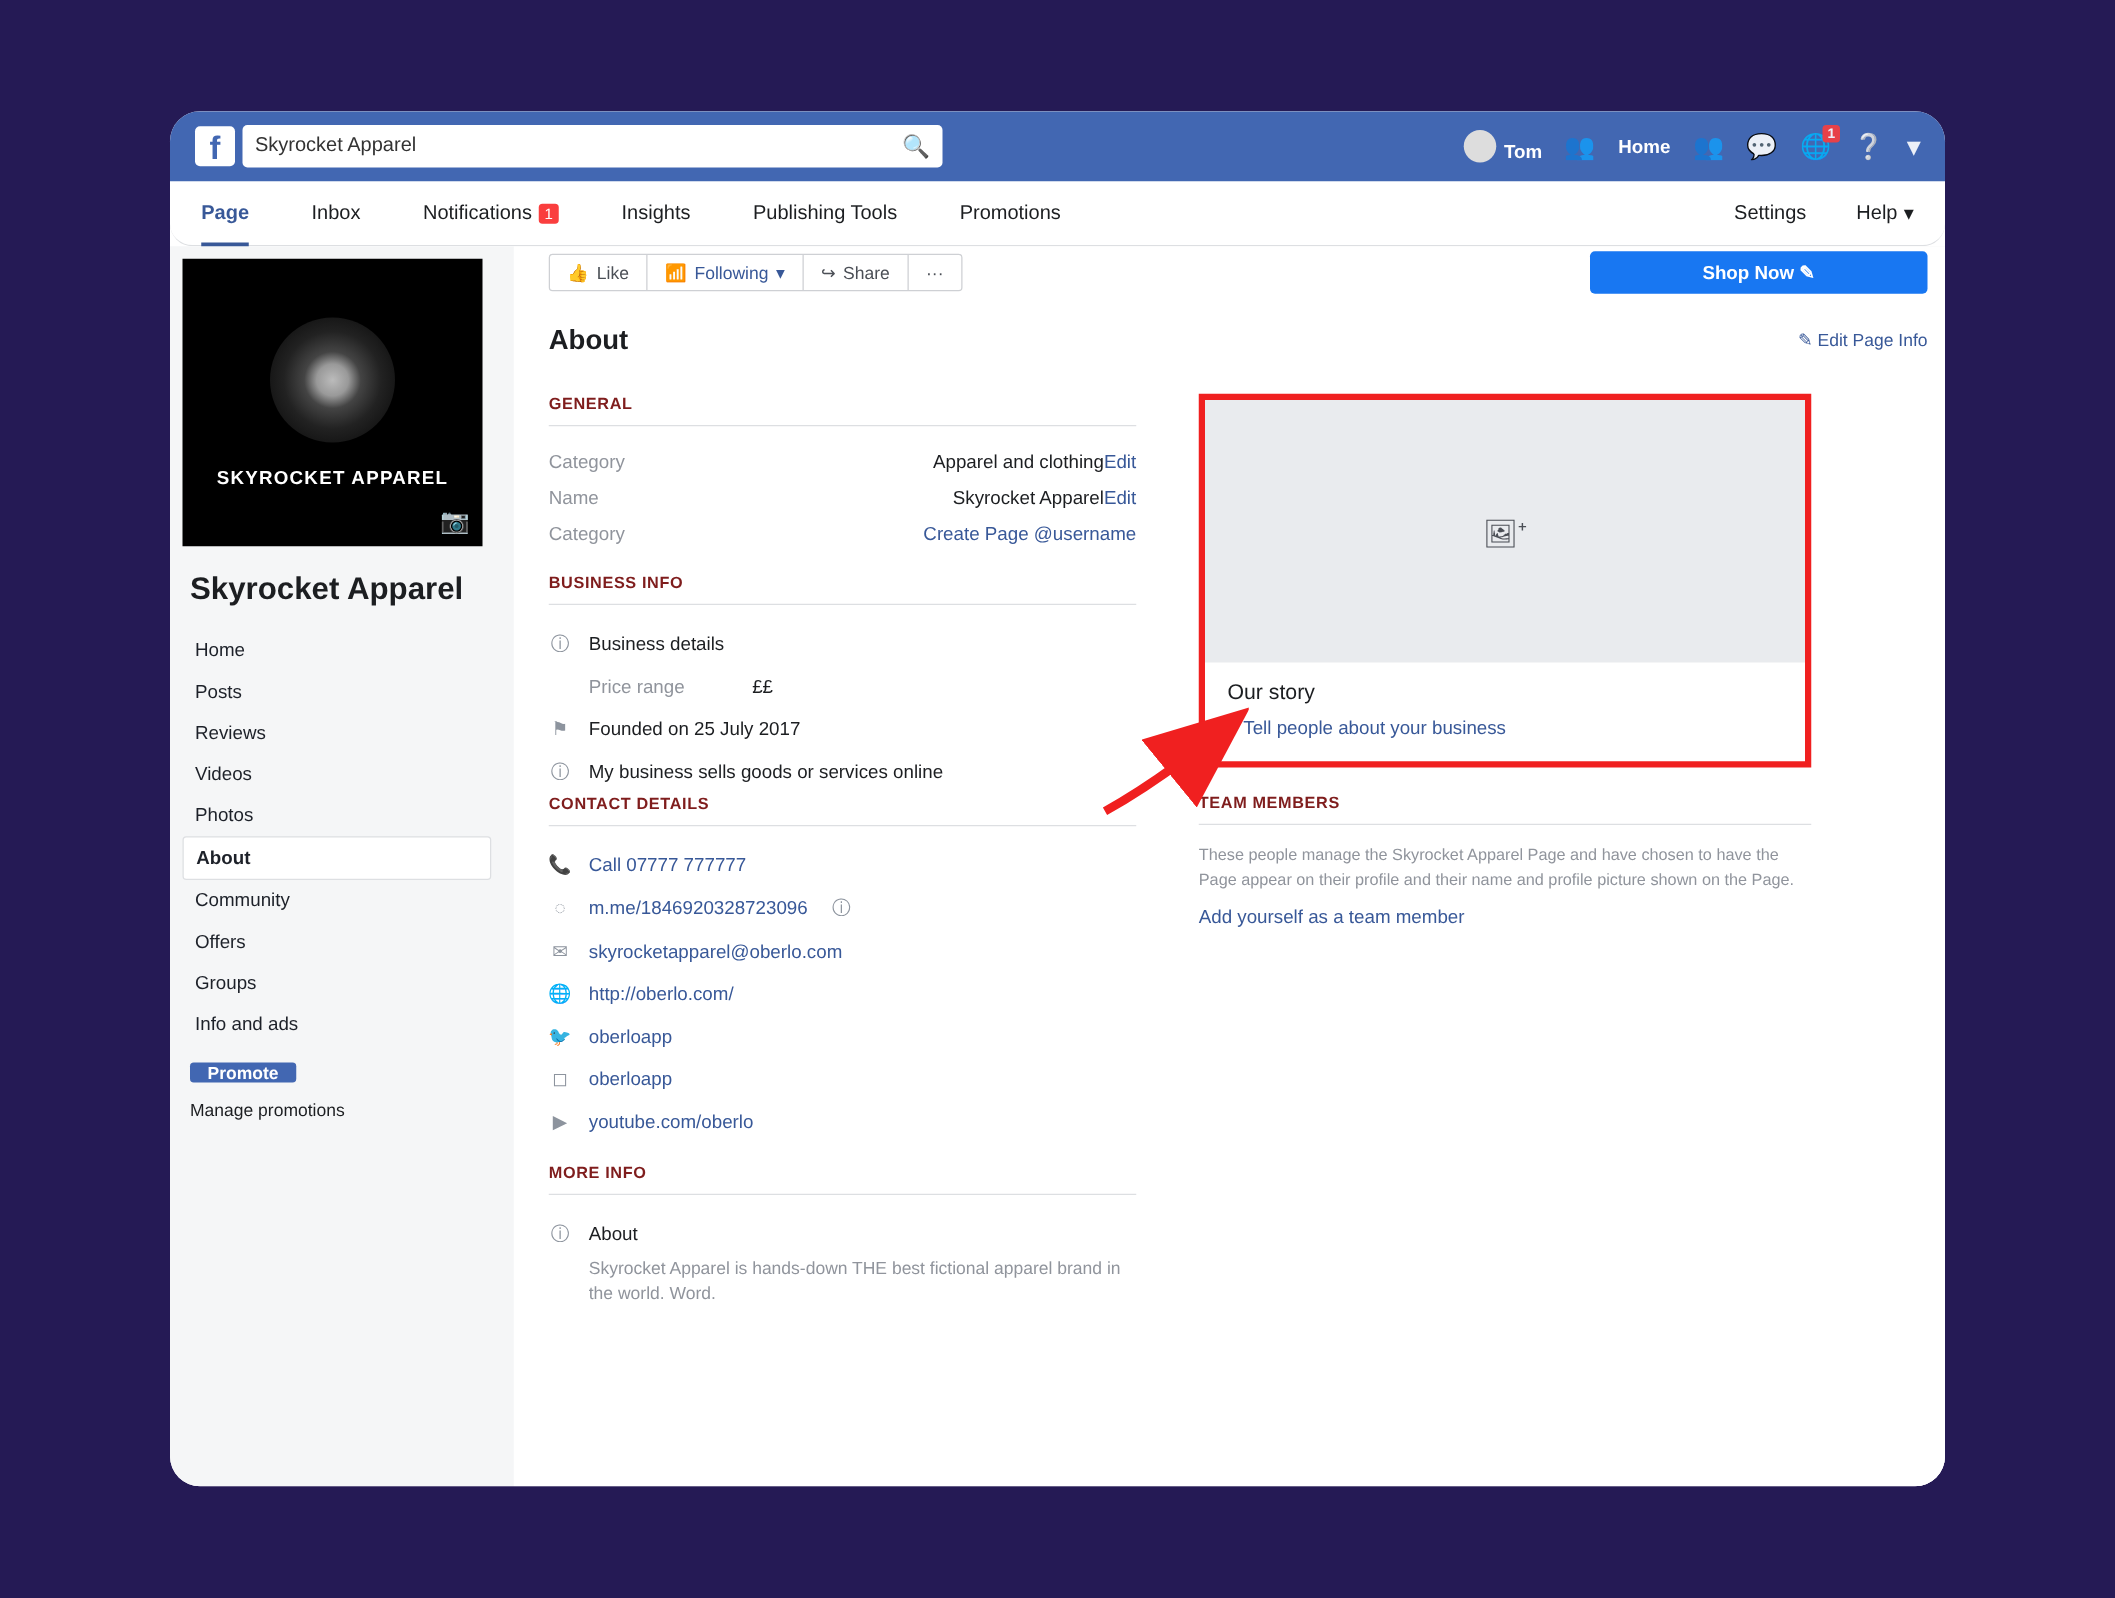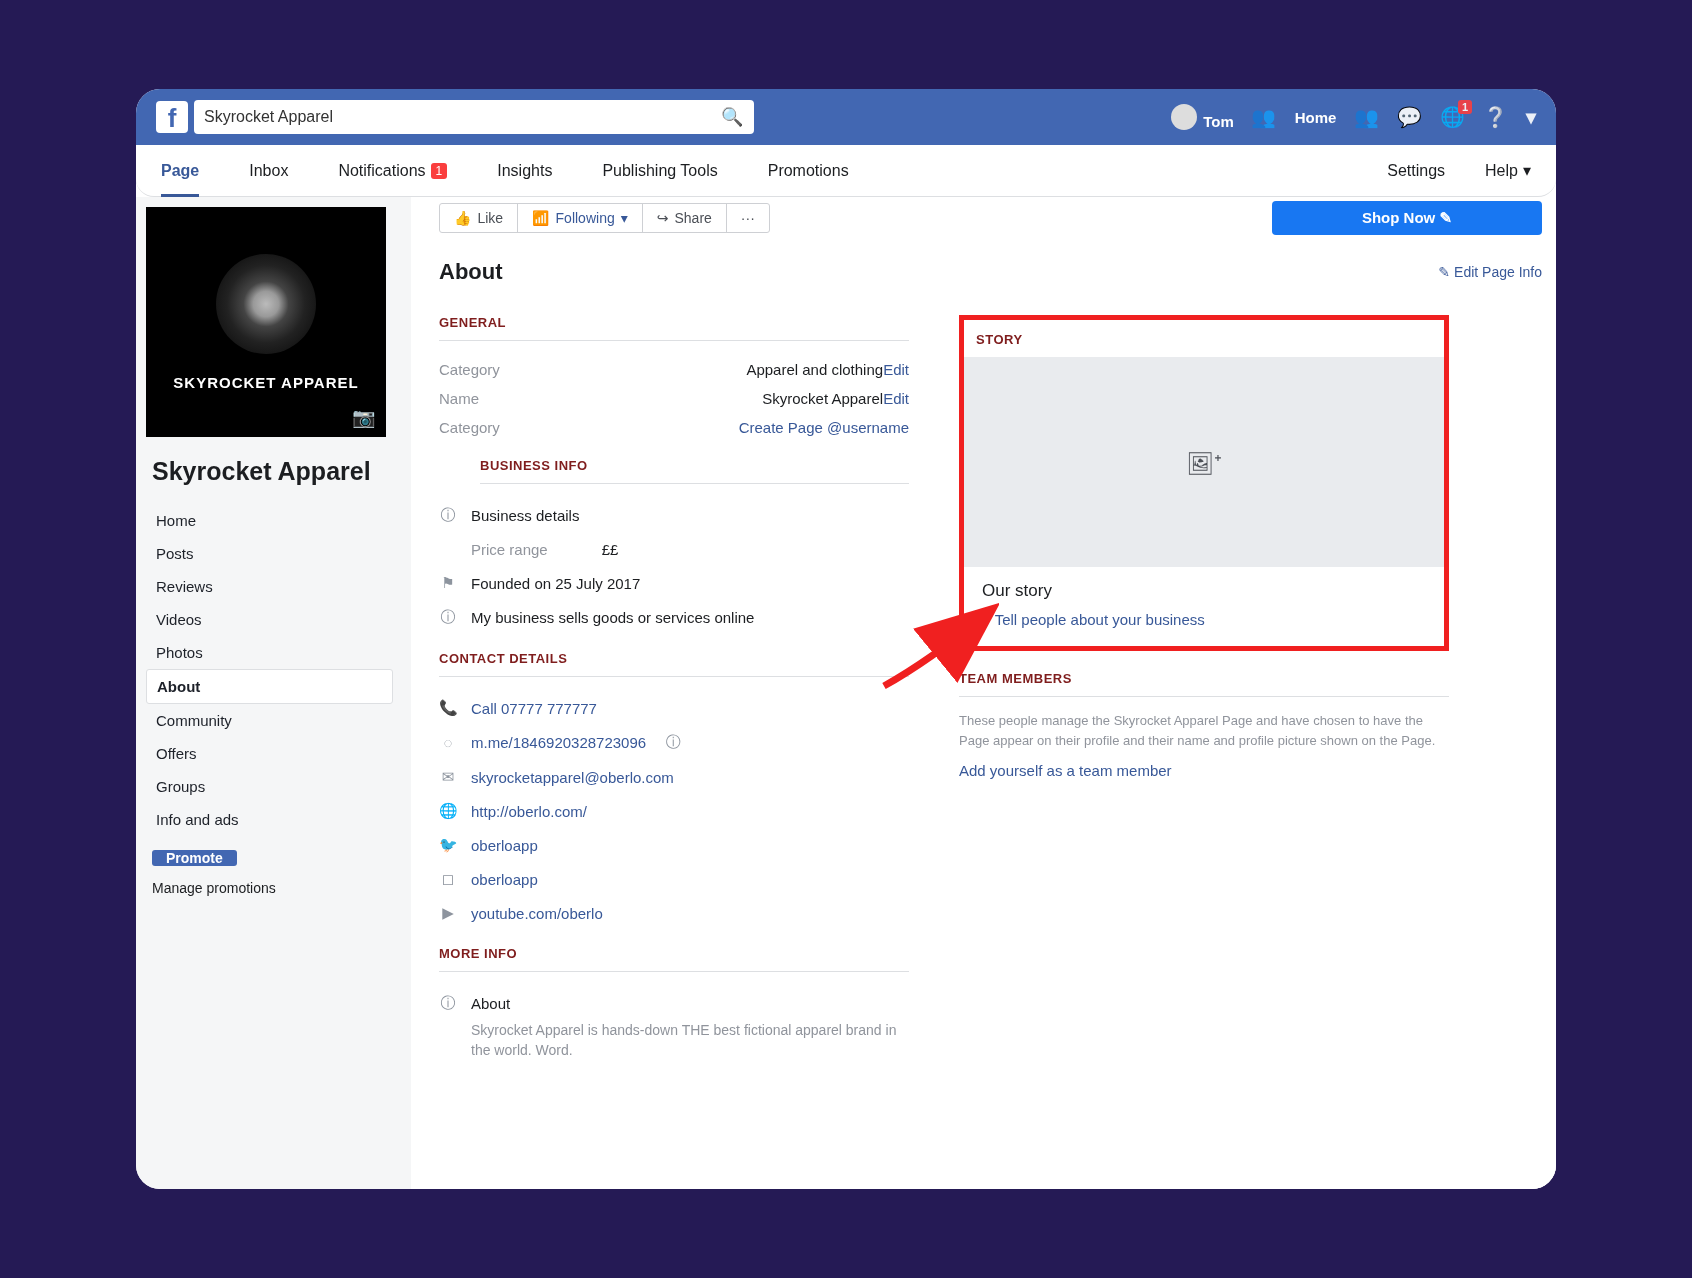--- a/index.html
+++ b/index.html
@@ -298,39 +298,39 @@
             <div class="lab">Name</div>
             <div class="val">Skyrocket Apparel</div>
             <div class="edit">Edit</div>
           </div>
           <div class="row3">
             <div class="lab">Category</div>
             <div class="val"></div>
             <div class="link">Create Page @username</div>
           </div>
 
-          <div class="sec-head" style="margin-top:16px;margin-left:41px;">BUSINESS INFO</div>
+          <div class="sec-head" style="margin-top:16px;">BUSINESS INFO</div>
           <div class="info-line">
               <span class="ico">ⓘ</span>
               <span>Business details</span>
             </div>
           <div class="info-line" style="padding-left:32px;">
             <span class="muted">Price range</span>
             <span style="margin-left:40px;">££</span>
           </div>
           <div class="info-line">
               <span class="ico">⚑</span>
               <span>Founded on 25 July 2017</span>
             </div>
           <div class="info-line">
               <span class="ico">ⓘ</span>
               <span>My business sells goods or services online</span>
             </div>
 
-          <div class="sec-head" style="margin-top:16px;">CONTACT DETAILS</div>
+          <div class="sec-head" style="">CONTACT DETAILS</div>
           <div class="info-line">
               <span class="ico">📞</span>
               <span class="link">Call 07777 777777</span>
             </div>
           <div class="info-line">
               <span class="ico">◌</span>
               <span class="link">m.me/1846920328723096</span> 
               <span class="ico" style="margin-left:4px;">ⓘ</span>
             </div>
           <div class="info-line">
@@ -357,21 +357,20 @@
           <div class="sec-head" style="margin-top:16px;">MORE INFO</div>
           <div class="info-line">
               <span class="ico">ⓘ</span>
               <span>About</span>
             </div>
           <div class="muted" style="padding-left:32px; font-size:14px; line-height:1.4;">Skyrocket Apparel is hands-down THE best fictional apparel brand in the world. Word.</div>
         </div>
 
         <div class="colB">
           <div class="story-box">
-            <div class="sec-head">STORY</div>
             <div class="story-image">
                 <span>🖼⁺</span>
               </div>
             <div class="story-foot">
               <h4>Our story</h4>
               <div class="link">+ Tell people about your business</div>
             </div>
             <div class="arrow">
               <svg viewBox="0 0 120 90">
                   <defs>

